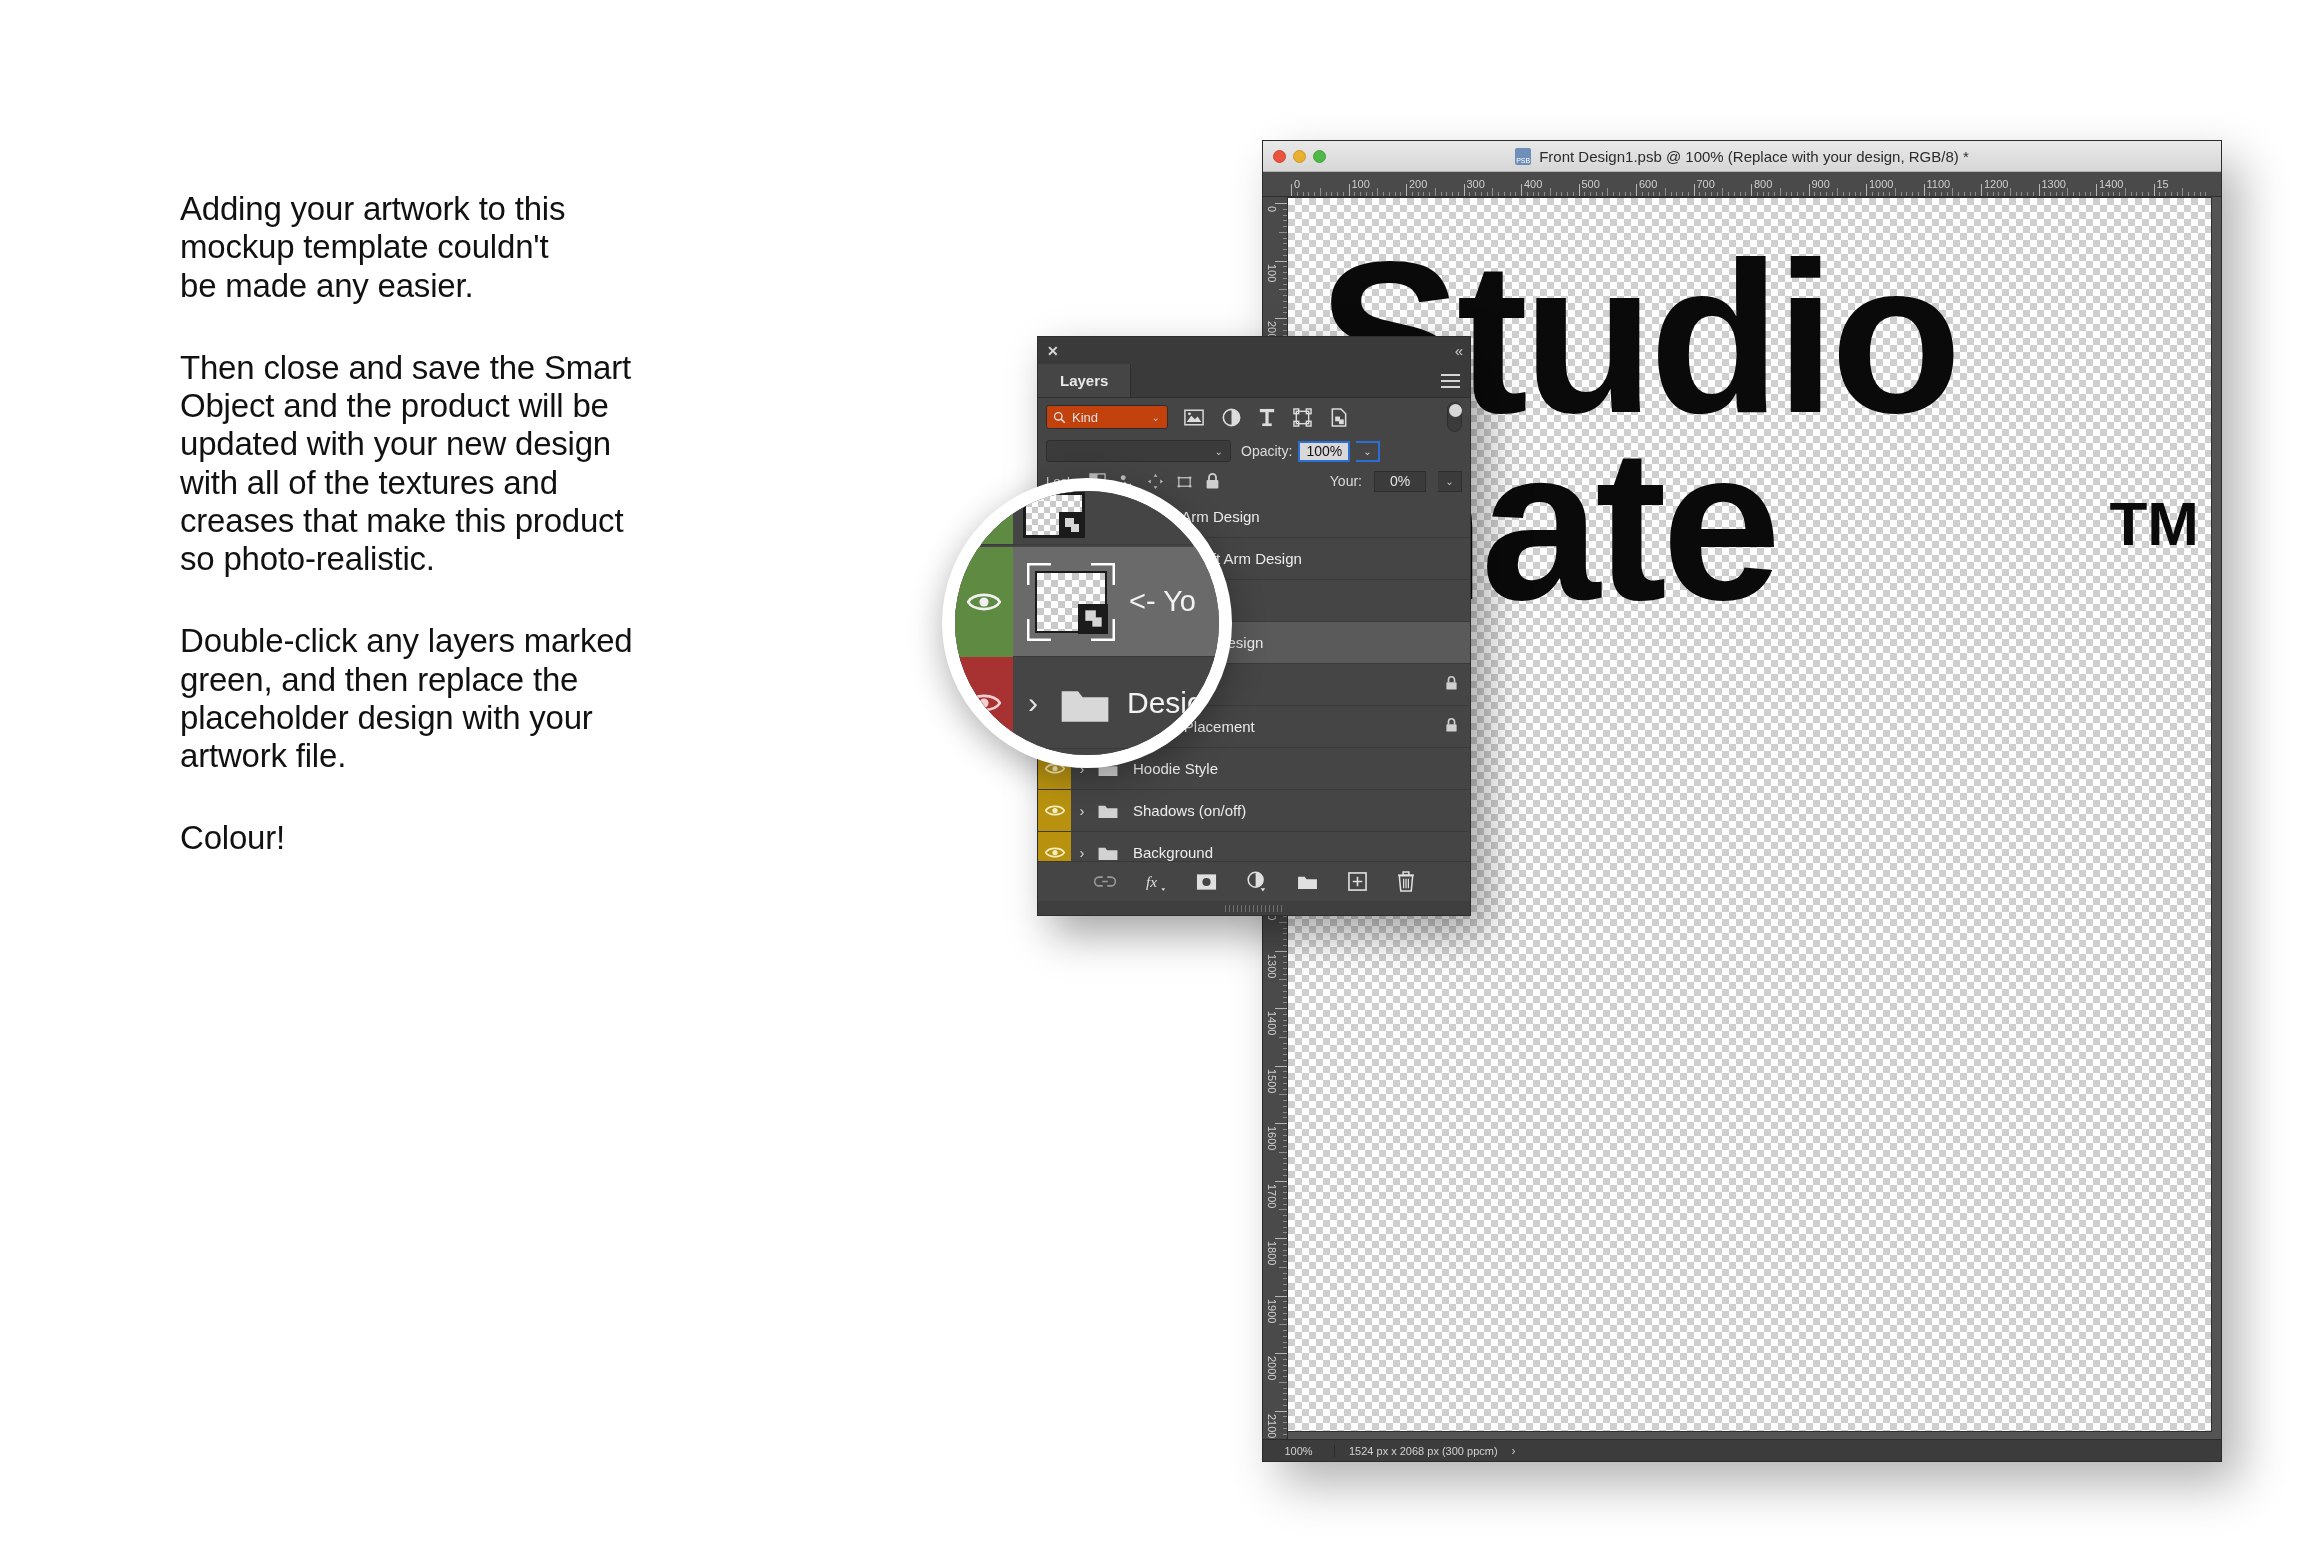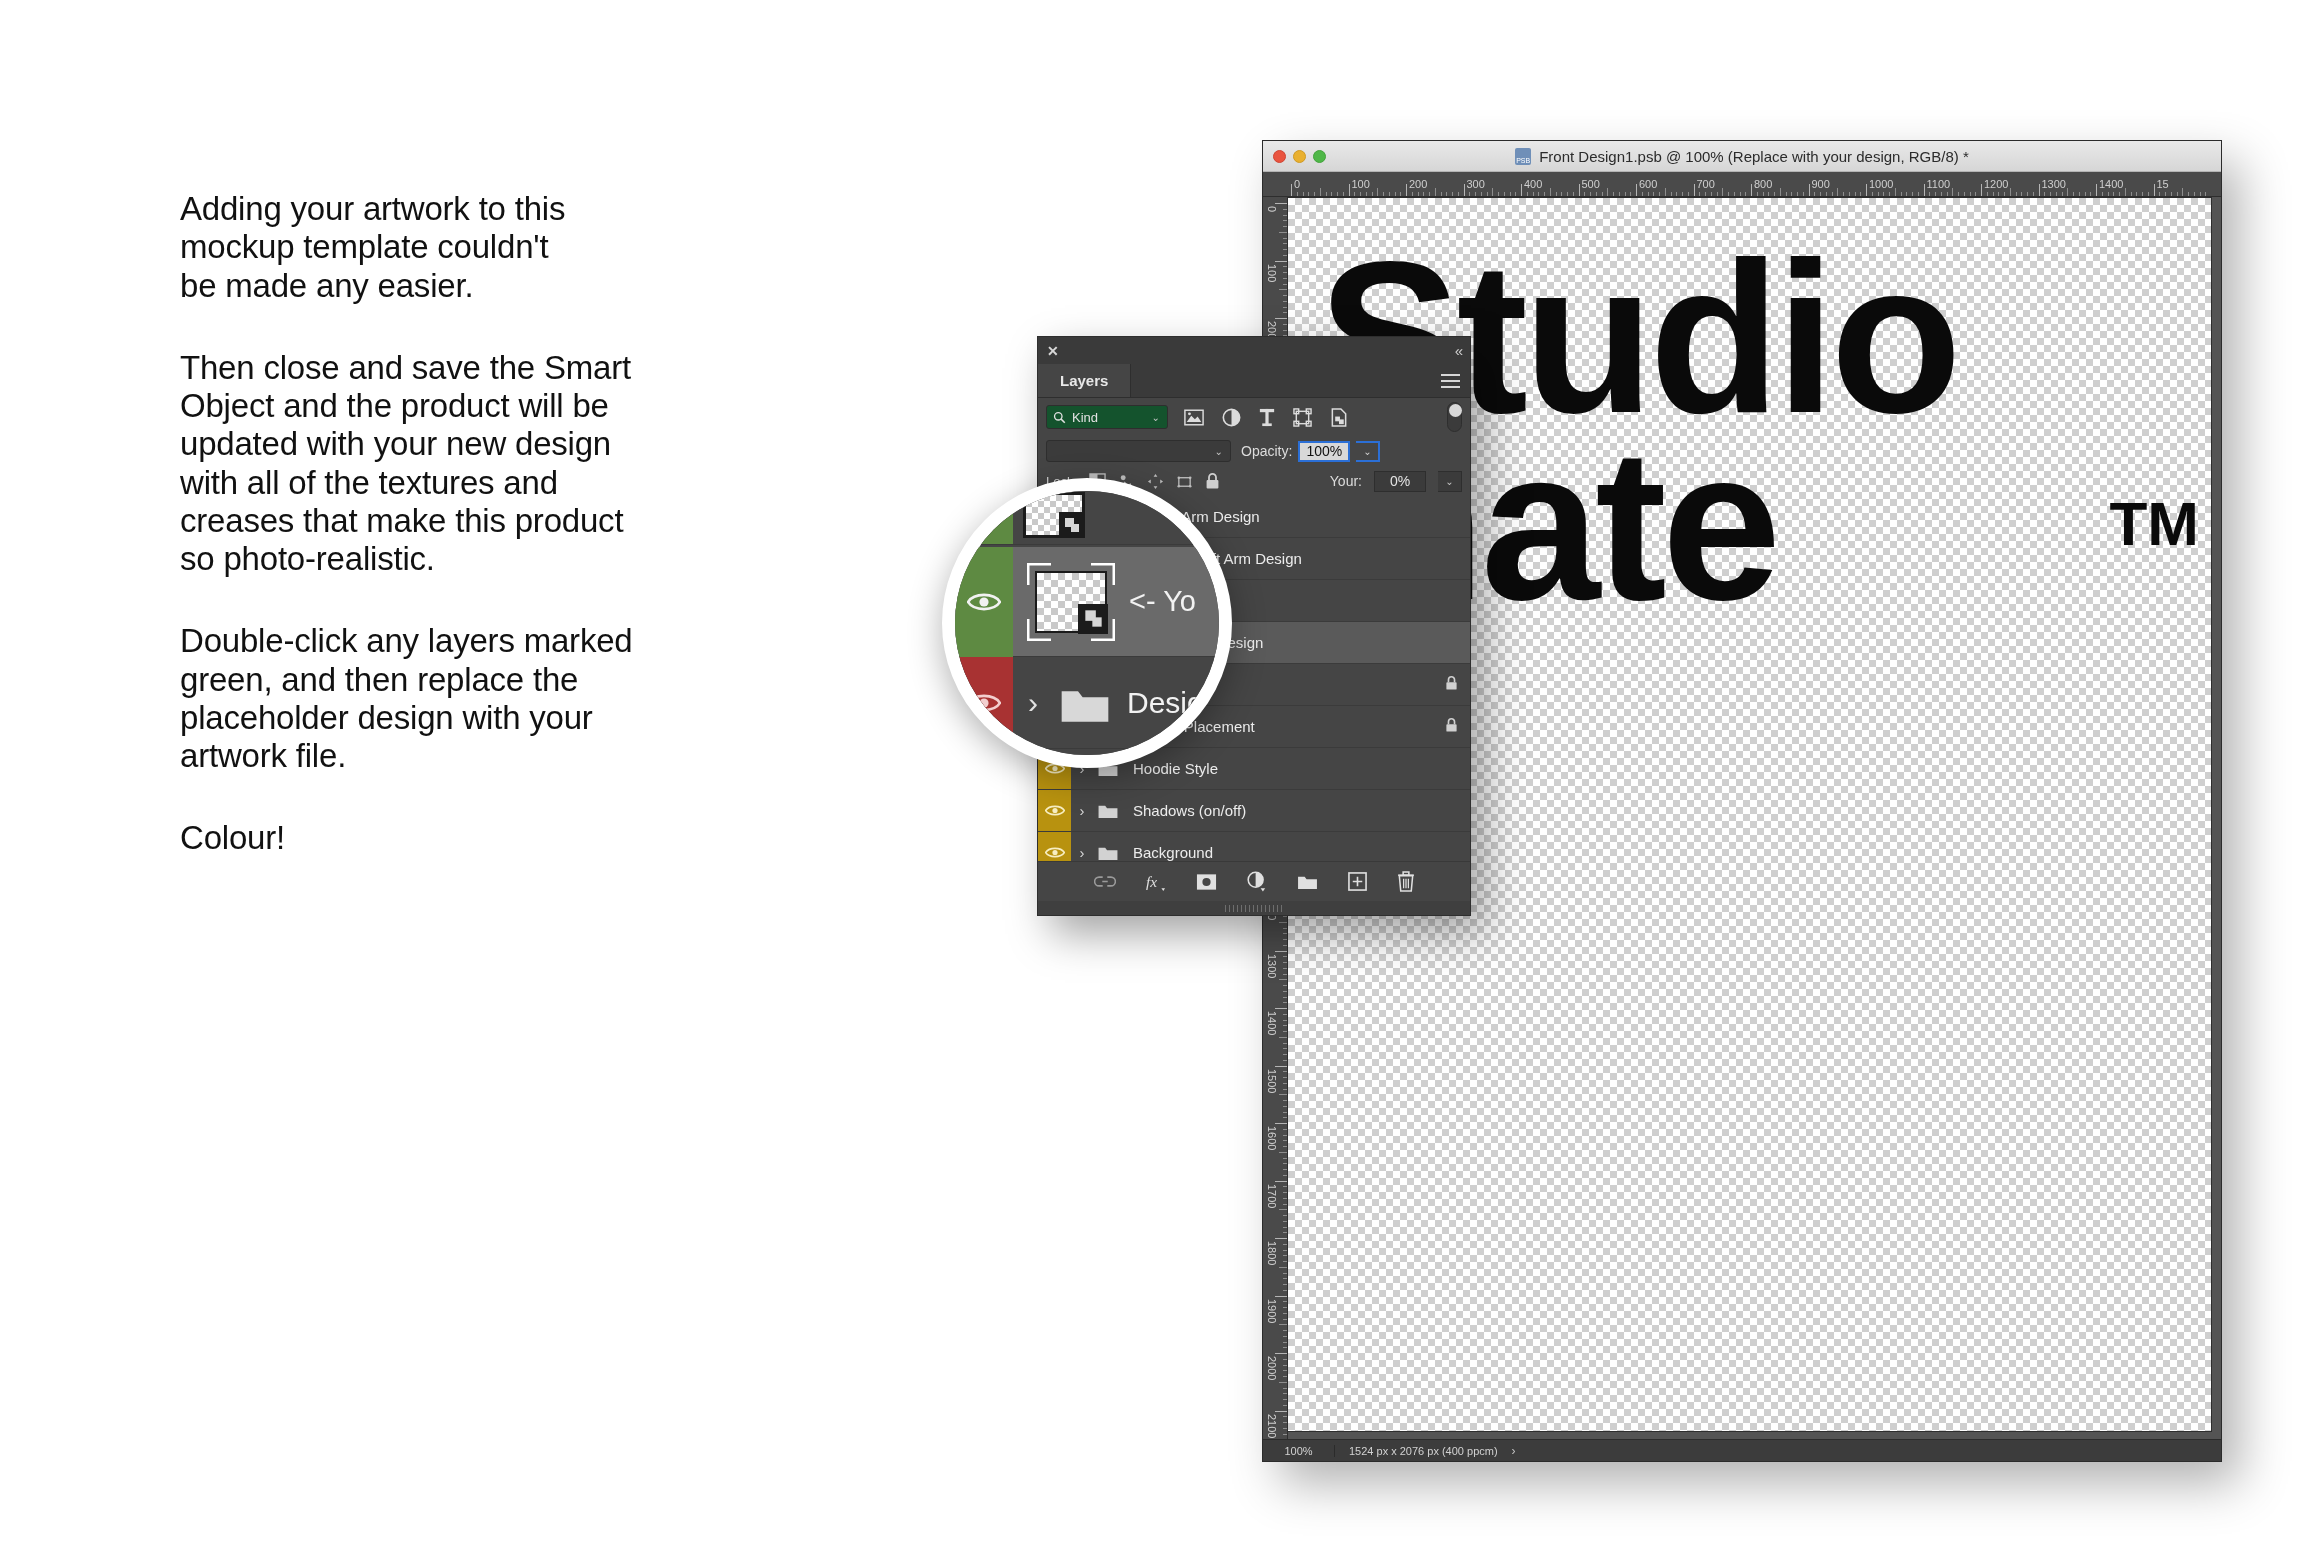--- a/index.html
+++ b/index.html
@@ -188,21 +188,21 @@
     display:flex; flex-direction:column; justify-content:space-between;
   }
   .lp-menu i{ display:block; height:2px; background:#d6d6d6;}
 
   .lp-filterrow{
     height:38px; background:#454545;
     display:flex; align-items:center; gap:0px;
     padding:0 8px;
   }
   .kind-select{
-    width:122px; height:24px; background:#14532d;
+    width:122px; height:24px; background:#c2410c;
     border:1px solid #2e2e2e; border-radius:3px;
     display:flex; align-items:center; gap:6px;
     padding:0 6px;
     font-size:13px; color:#e2e2e2;
     position:relative;
   }
   .kind-select .chev{ position:absolute; right:7px; color:#c6c6c6; font-size:10px;}
   .filt-icons{ display:flex; align-items:center; gap:18px; margin-left:16px;}
   .filt-icons svg{ display:block; }
   .toggle-pill{
@@ -801,21 +801,21 @@
     <div class="canvas-area">
       <div class="canvas-doc">
         <div class="wm wm1">Studio</div>
         <div class="wm wm2">nnate</div>
         <div class="wm-tm">TM</div>
       </div>
     </div>
 
     <div class="ps-statusbar">
       <div class="sb-zoom">100%</div>
-      <div class="sb-dims">1524 px x 2076 px (400 ppcm)</div>
+      <div class="sb-dims">1524 px x 2068 px (300 ppcm)</div>
       <div class="sb-arrow">›</div>
     </div>
   </div>
 </div>
 
 <div class="layers-panel">
 
   <div class="lp-topbar">
     <span class="lp-close">✕</span>
     <span class="lp-collapse">«</span>

